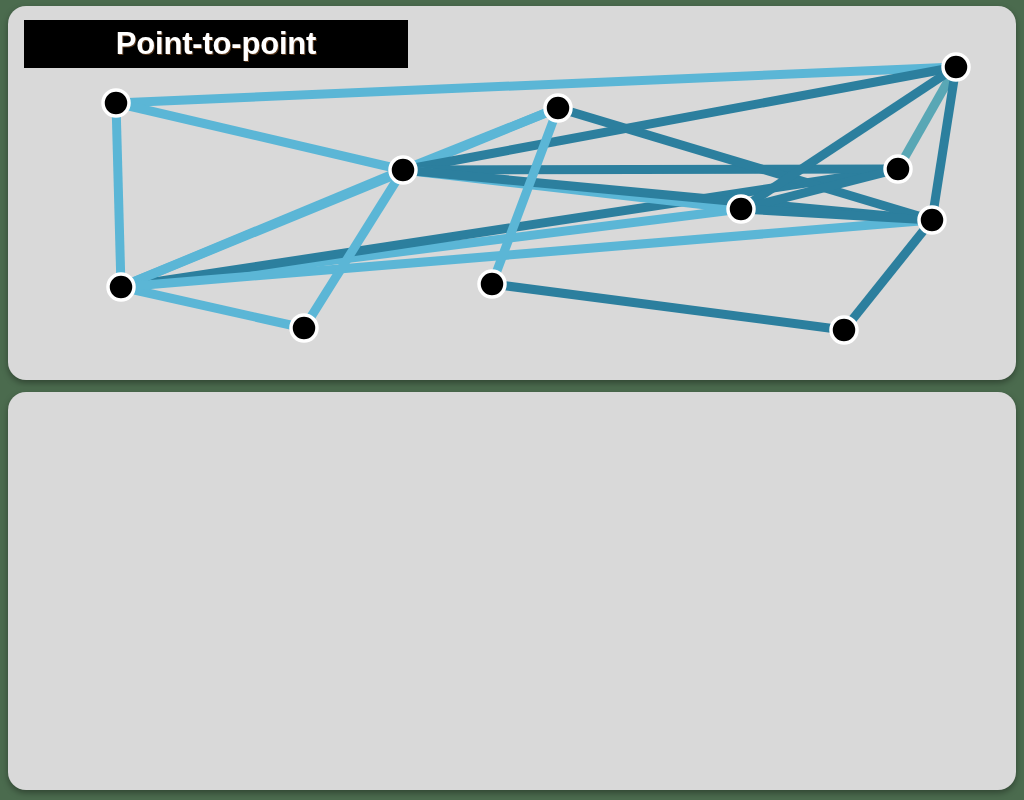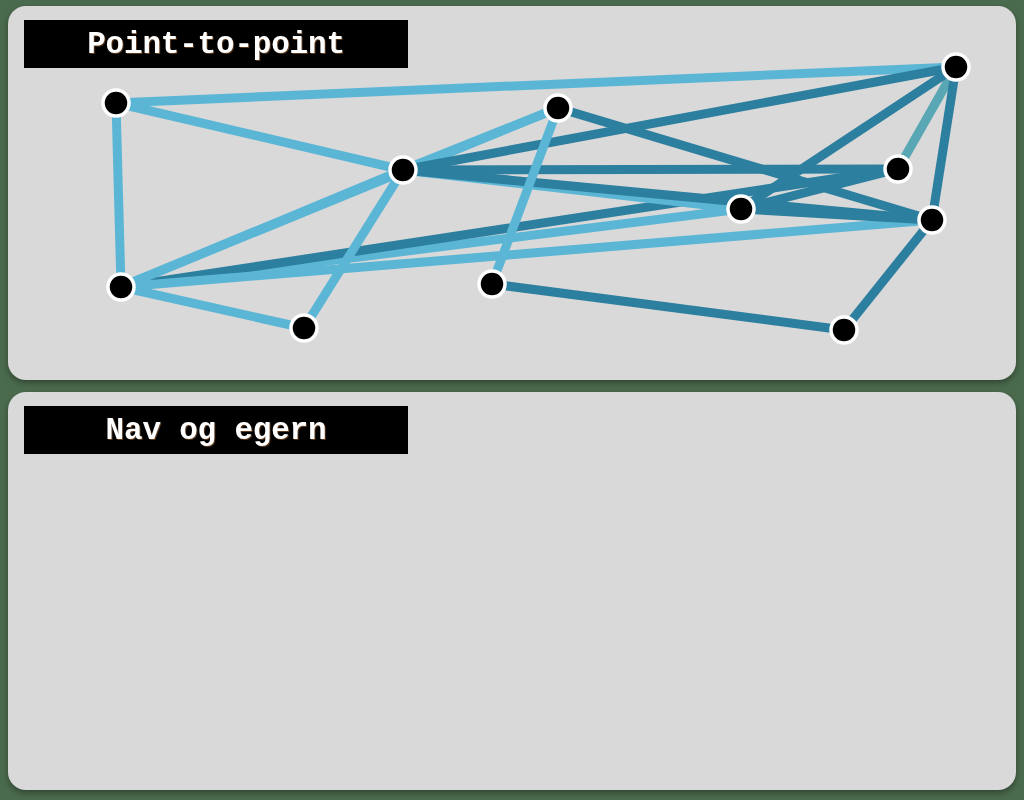--- a/index.html
+++ b/index.html
@@ -36,21 +36,21 @@
     background: #000000;
     display: flex;
     align-items: center;
     justify-content: center;
     padding: 0 18px;
     min-width: 384px;
     box-sizing: border-box;
   }
   .title-bar .title-text {
     color: #ffffff;
-    font-family: Liberation Mono, monospace;
+    font-family: Liberation Sans, sans-serif;
     font-weight: bold;
     font-size: 31px;
     letter-spacing: -0.2px;
     white-space: nowrap;
     text-shadow: 1px 1px 0 rgba(255,160,80,0.35);
   }
 
   svg.net {
     position: absolute;
     left: 0;
@@ -146,18 +146,15 @@
           <circle cx="392" cy="556" r="14" fill="#ffffff"></circle>
           <text class="hub-label" x="392" y="524">HUB</text>
           <circle cx="731" cy="595" r="14" fill="#ffffff"></circle>
           <text class="hub-label" x="712" y="640">HUB</text>
           <circle class="node-dot" cx="946" cy="455" r="13"></circle>
           <circle class="node-dot" cx="887" cy="557" r="13"></circle>
           <circle class="node-dot" cx="922" cy="607" r="13"></circle>
           <circle class="node-dot" cx="836" cy="718" r="13"></circle>
         </g>
       </svg>
-    <div class="title-bar">
-      <span class="title-text">Nav og egern</span>
-    </div>
   </div>
 
 </div>
 
 </body></html>

